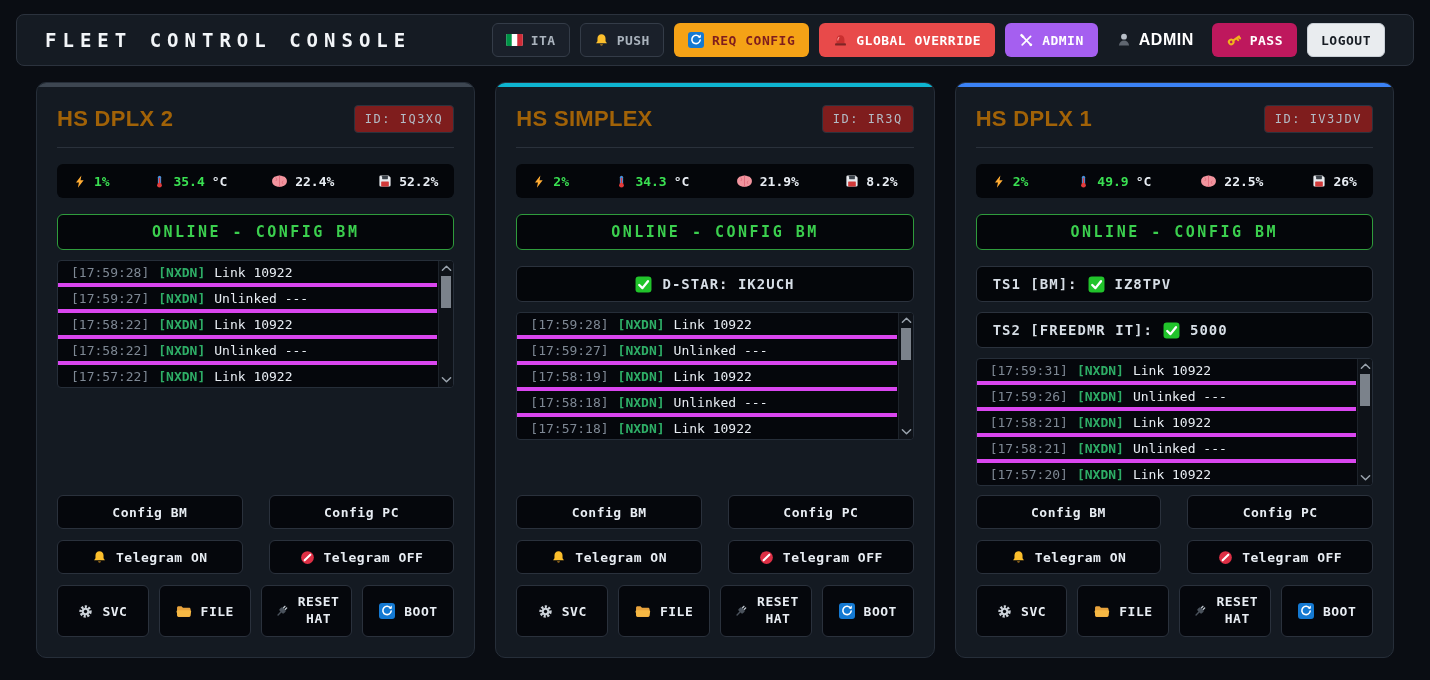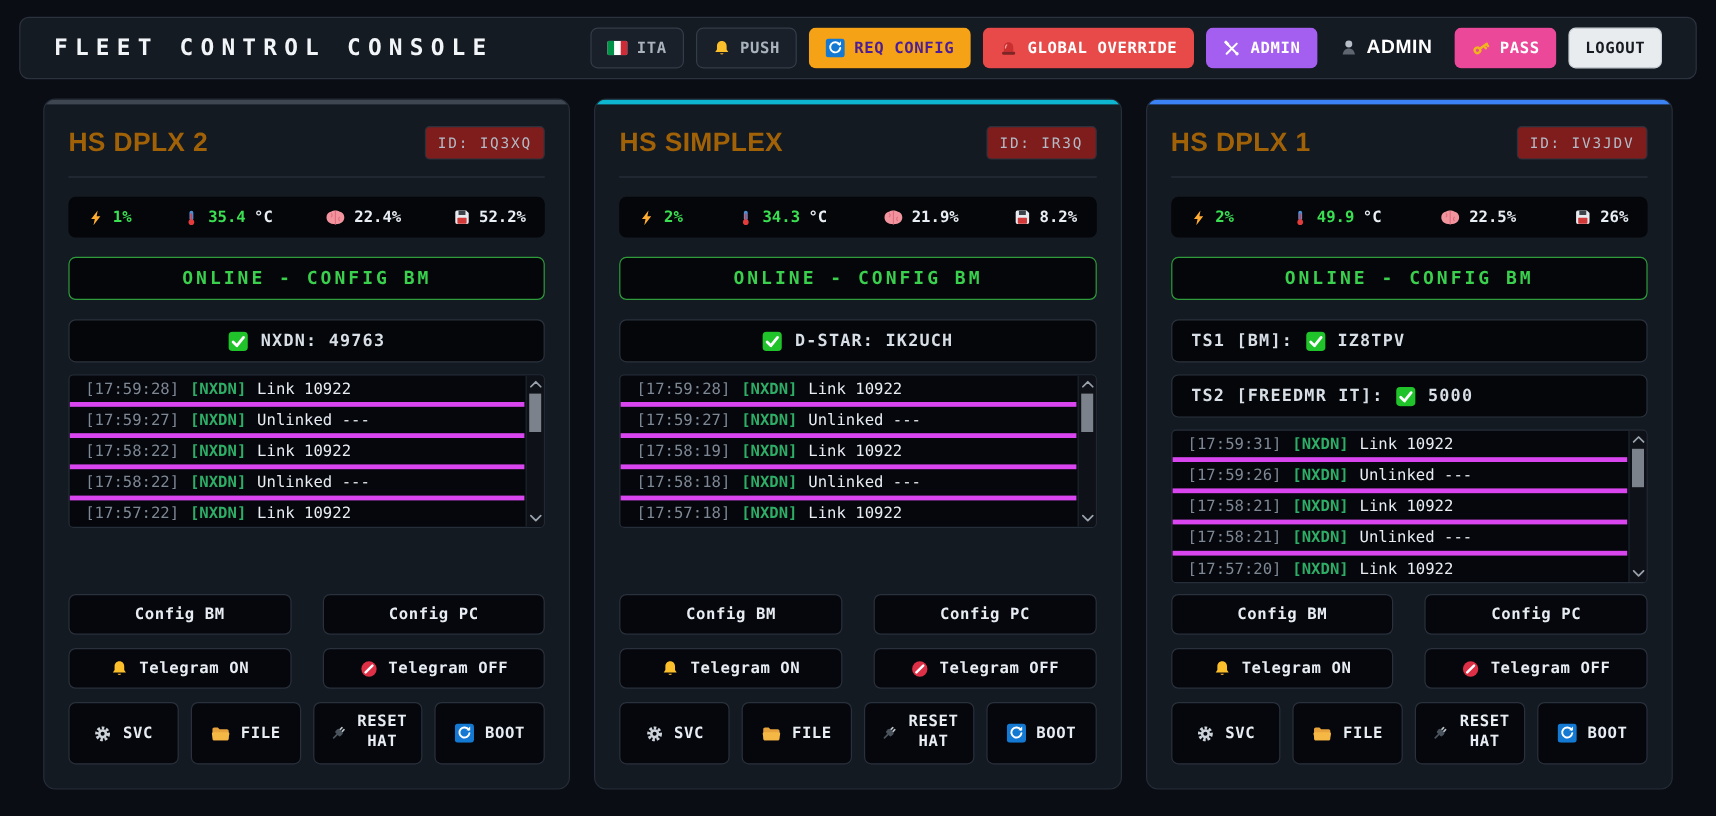--- a/index.html
+++ b/index.html
@@ -10,24 +10,24 @@
   
   .app-header{margin:14px 16px 0;height:52px;background:#151b23;border:1px solid #2b323d;
     border-radius:8px;display:flex;align-items:center;padding:0 28px;}
   .app-title{margin:0;font-size:19px;font-weight:700;letter-spacing:6px;color:#f2f5f8;
     font-family:"DejaVu Sans Mono",monospace;}
   .header-actions{margin-left:auto;display:flex;align-items:center;gap:10px;padding-left:26px;}
   .hbtn{display:inline-flex;align-items:center;justify-content:center;gap:8px;height:34px;
     padding:0 13px;border-radius:6px;border:1px solid transparent;font-size:13px;font-weight:700;
     letter-spacing:.5px;}
   .hbtn.ghost{background:#1a202a;border-color:#343c48;color:#aab3bd;}
-  .hbtn.warn{background:#f5a216;color:#4c1d95;}
+  .hbtn.warn{background:#f5a216;color:#7f1d1d;}
   .hbtn.danger{background:#e84a4a;color:#ffffff;}
   .hbtn.purple{background:#a55ff0;color:#ffffff;}
-  .hbtn.slate{background:#ec4899;color:#ffffff;}
+  .hbtn.slate{background:#be185d;color:#ffffff;}
   .hbtn.light{background:#e9ecef;border-color:#c9cfd6;color:#171c23;}
   .user-chip{display:inline-flex;align-items:center;gap:7px;color:#ffffff;margin:0 8px;
     font-family:"Liberation Sans",sans-serif;font-size:16px;font-weight:700;letter-spacing:.5px;}
 
   
   .cards-row{display:flex;gap:20px;margin:16px 36px 0;}
   .card{flex:1;position:relative;height:576px;background:#141a22;border:1px solid #262e39;
     border-radius:10px;padding:20px 20px 20px;display:flex;flex-direction:column;overflow:hidden;}
   .card-accent{position:absolute;top:0;left:0;right:0;height:4px;}
   .card-head{display:flex;align-items:center;justify-content:space-between;margin-top:2px;}
@@ -191,29 +191,20 @@
             <path d="M1.5 3A1.5 1.5 0 0 1 3 1.5h8.2L13.5 3.8V12a1.5 1.5 0 0 1-1.5 1.5H3A1.5 1.5 0 0 1 1.5 12z" fill="#e7eaee"></path>
             <rect x="4.4" y="1.8" width="6.2" height="3.8" rx=".5" fill="#3c434b"></rect>
             <rect x="3.4" y="8" width="8.2" height="5.3" rx=".6" fill="#d23a3a"></rect>
           </svg>
         <b>52.2%</b>
       </span>
     </div>
 
     <div class="status-box">ONLINE - CONFIG BM</div>
 
-    <div class="conn-rows">
-        <div class="conn-row center">
-          <svg class="icon" viewBox="0 0 16 16" width="17" height="17">
-            <rect x="0.5" y="0.5" width="15" height="15" rx="3" fill="#21c32b"></rect>
-            <path d="M4 8.5 7 11.4 12.2 4.9" stroke="#ffffff" stroke-width="2.2" fill="none" stroke-linecap="round" stroke-linejoin="round"></path>
-          </svg>
-          <span>NXDN: 49763</span>
-        </div>
-      </div>
 
     <div class="log-box">
       <div class="log-rows">
           <div class="log-row">
             <span class="log-time">[17:59:28]</span>
             <span class="log-tag">[NXDN]</span>
             <span class="log-msg">Link 10922</span>
           </div>
           <div class="log-row">
             <span class="log-time">[17:59:27]</span>

